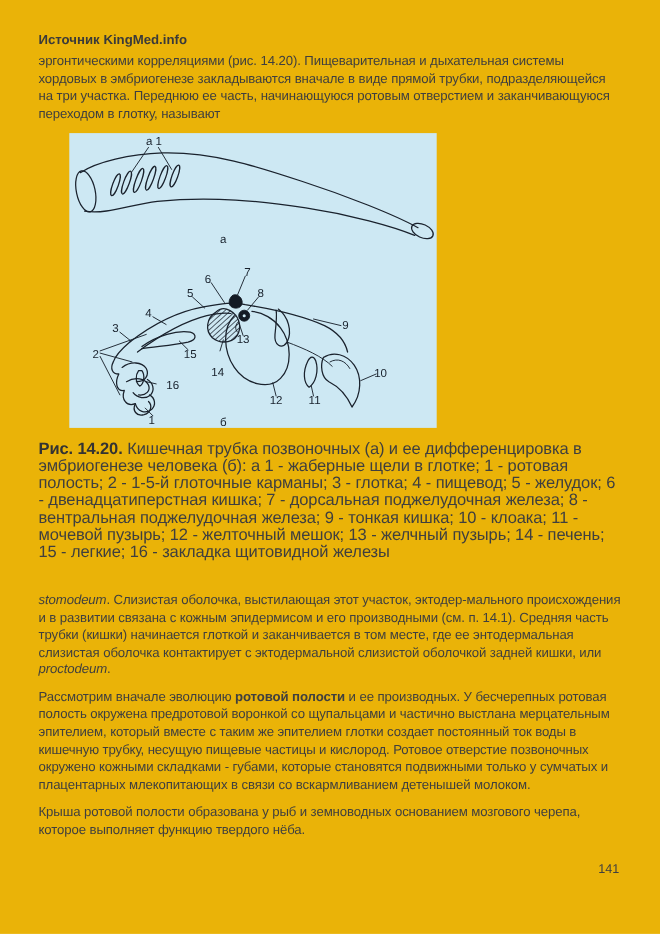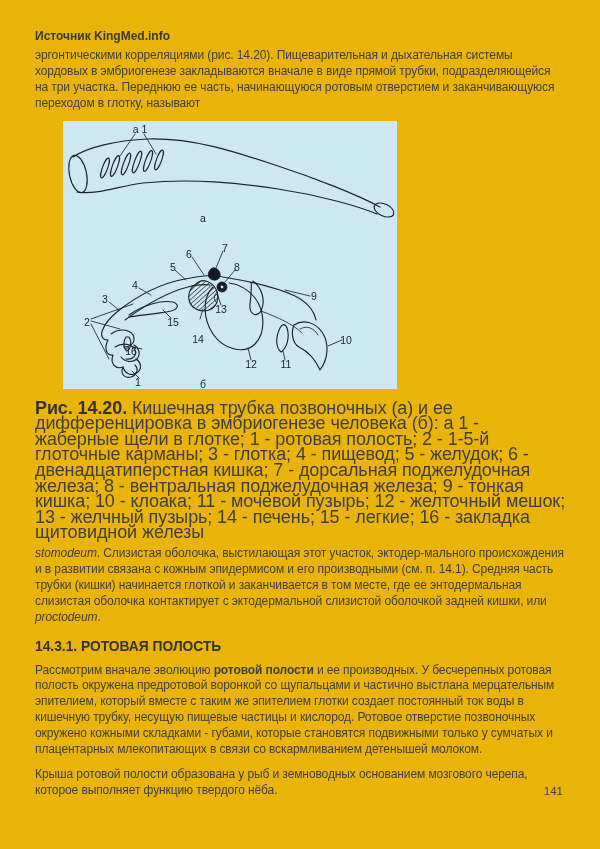--- a/index.html
+++ b/index.html
@@ -42,24 +42,24 @@
   .figure-box svg { position: absolute; left: 0; top: 0; }
   .fig-label {
     position: absolute;
     transform: translate(-50%, -50%);
     font-size: 10.5px;
     color: #17202b;
     font-family: "Liberation Sans", sans-serif;
     white-space: nowrap;
   }
   p.caption {
-    font-size: 18px;
+    font-size: 15px;
     line-height: 15.6px;
     letter-spacing: -0.1px;
-    margin-bottom: 5px;
+    margin-bottom: 28px;
   }
   p.caption b { color: #333333; }
   h2.section-heading {
     font-size: 13.8px;
     font-weight: bold;
     color: #333333;
     margin: 13px 0 9px 0;
     letter-spacing: 0;
   }
   .page-number {
@@ -176,29 +176,28 @@
           <span class="fig-label" style="left: 126px; top: 133px;">6</span>
           <span class="fig-label" style="left: 162px; top: 127px;">7</span>
           <span class="fig-label" style="left: 174px; top: 146px;">8</span>
           <span class="fig-label" style="left: 251px; top: 175px;">9</span>
           <span class="fig-label" style="left: 283px; top: 219px;">10</span>
           <span class="fig-label" style="left: 223px; top: 243px;">11</span>
           <span class="fig-label" style="left: 188px; top: 243px;">12</span>
           <span class="fig-label" style="left: 158px; top: 188px;">13</span>
           <span class="fig-label" style="left: 135px; top: 218px;">14</span>
           <span class="fig-label" style="left: 110px; top: 201px;">15</span>
-          <span class="fig-label" style="left: 68px; top: 230px;">16</span>
+          <span class="fig-label" style="left: 94px; top: 230px;">16</span>
         </div>
     </div>
 
     <p class="caption"><b>Рис. 14.20.</b><span> Кишечная трубка позвоночных (а) и ее дифференцировка в эмбриогенезе человека (б): а 1 - жаберные щели в глотке; 1 - ротовая полость; 2 - 1-5-й глоточные карманы; 3 - глотка; 4 - пищевод; 5 - желудок; 6 - двенадцатиперстная кишка; 7 - дорсальная поджелудочная железа; 8 - вентральная поджелудочная железа; 9 - тонкая кишка; 10 - клоака; 11 - мочевой пузырь; 12 - желточный мешок; 13 - желчный пузырь; 14 - печень; 15 - легкие; 16 - закладка щитовидной железы</span></p>
 
     <p class="body"><i>stomodeum</i><span>. Слизистая оболочка, выстилающая этот участок, эктодер-мального происхождения и в развитии связана с кожным эпидермисом и его производными (см. п. 14.1). Средняя часть трубки (кишки) начинается глоткой и заканчивается в том месте, где ее энтодермальная слизистая оболочка контактирует с эктодермальной слизистой оболочкой задней кишки, или </span><i>proctodeum</i><span>.</span></p>
 
-    <h2 class="section-heading">14.3.1. РОТОВАЯ ПОЛОСТЬ</h2>
 
     <p class="body"><span>Рассмотрим вначале эволюцию </span><b>ротовой полости</b><span> и ее производных. У бесчерепных ротовая полость окружена предротовой воронкой со щупальцами и частично выстлана мерцательным эпителием, который вместе с таким же эпителием глотки создает постоянный ток воды в кишечную трубку, несущую пищевые частицы и кислород. Ротовое отверстие позвоночных окружено кожными складками - губами, которые становятся подвижными только у сумчатых и плацентарных млекопитающих в связи со вскармливанием детенышей молоком.</span></p>
 
     <p class="body">Крыша ротовой полости образована у рыб и земноводных основанием мозгового черепа, которое выполняет функцию твердого нёба.</p>
 
 
   </div>
 
   <div class="page-number">141</div>
 </div>

